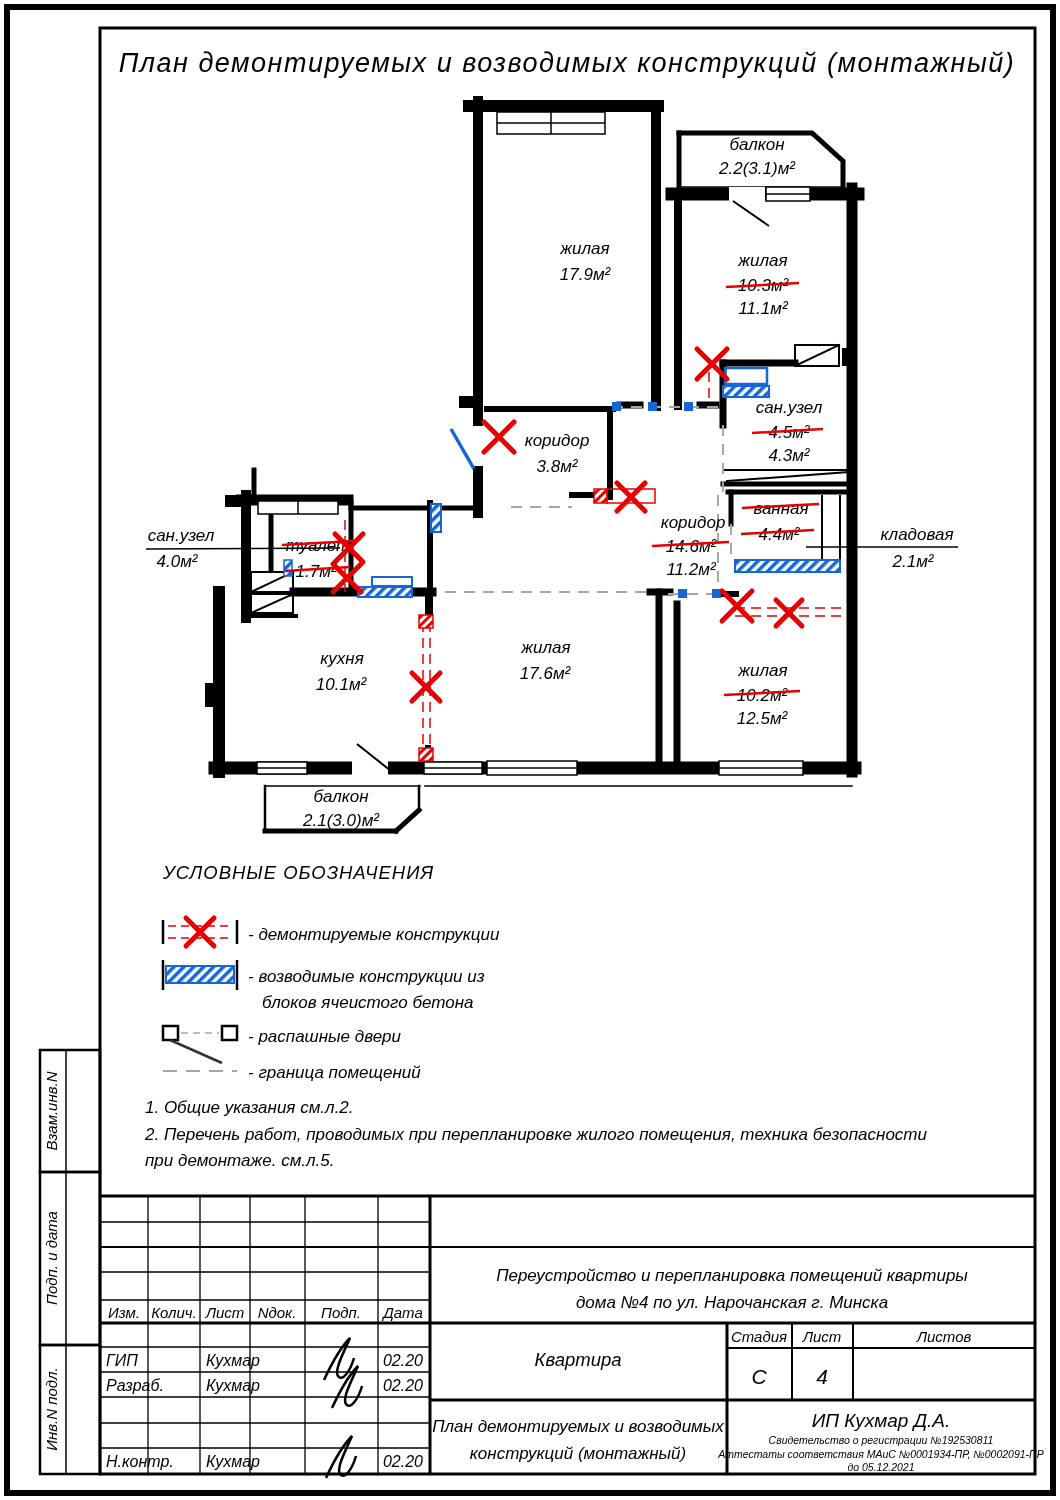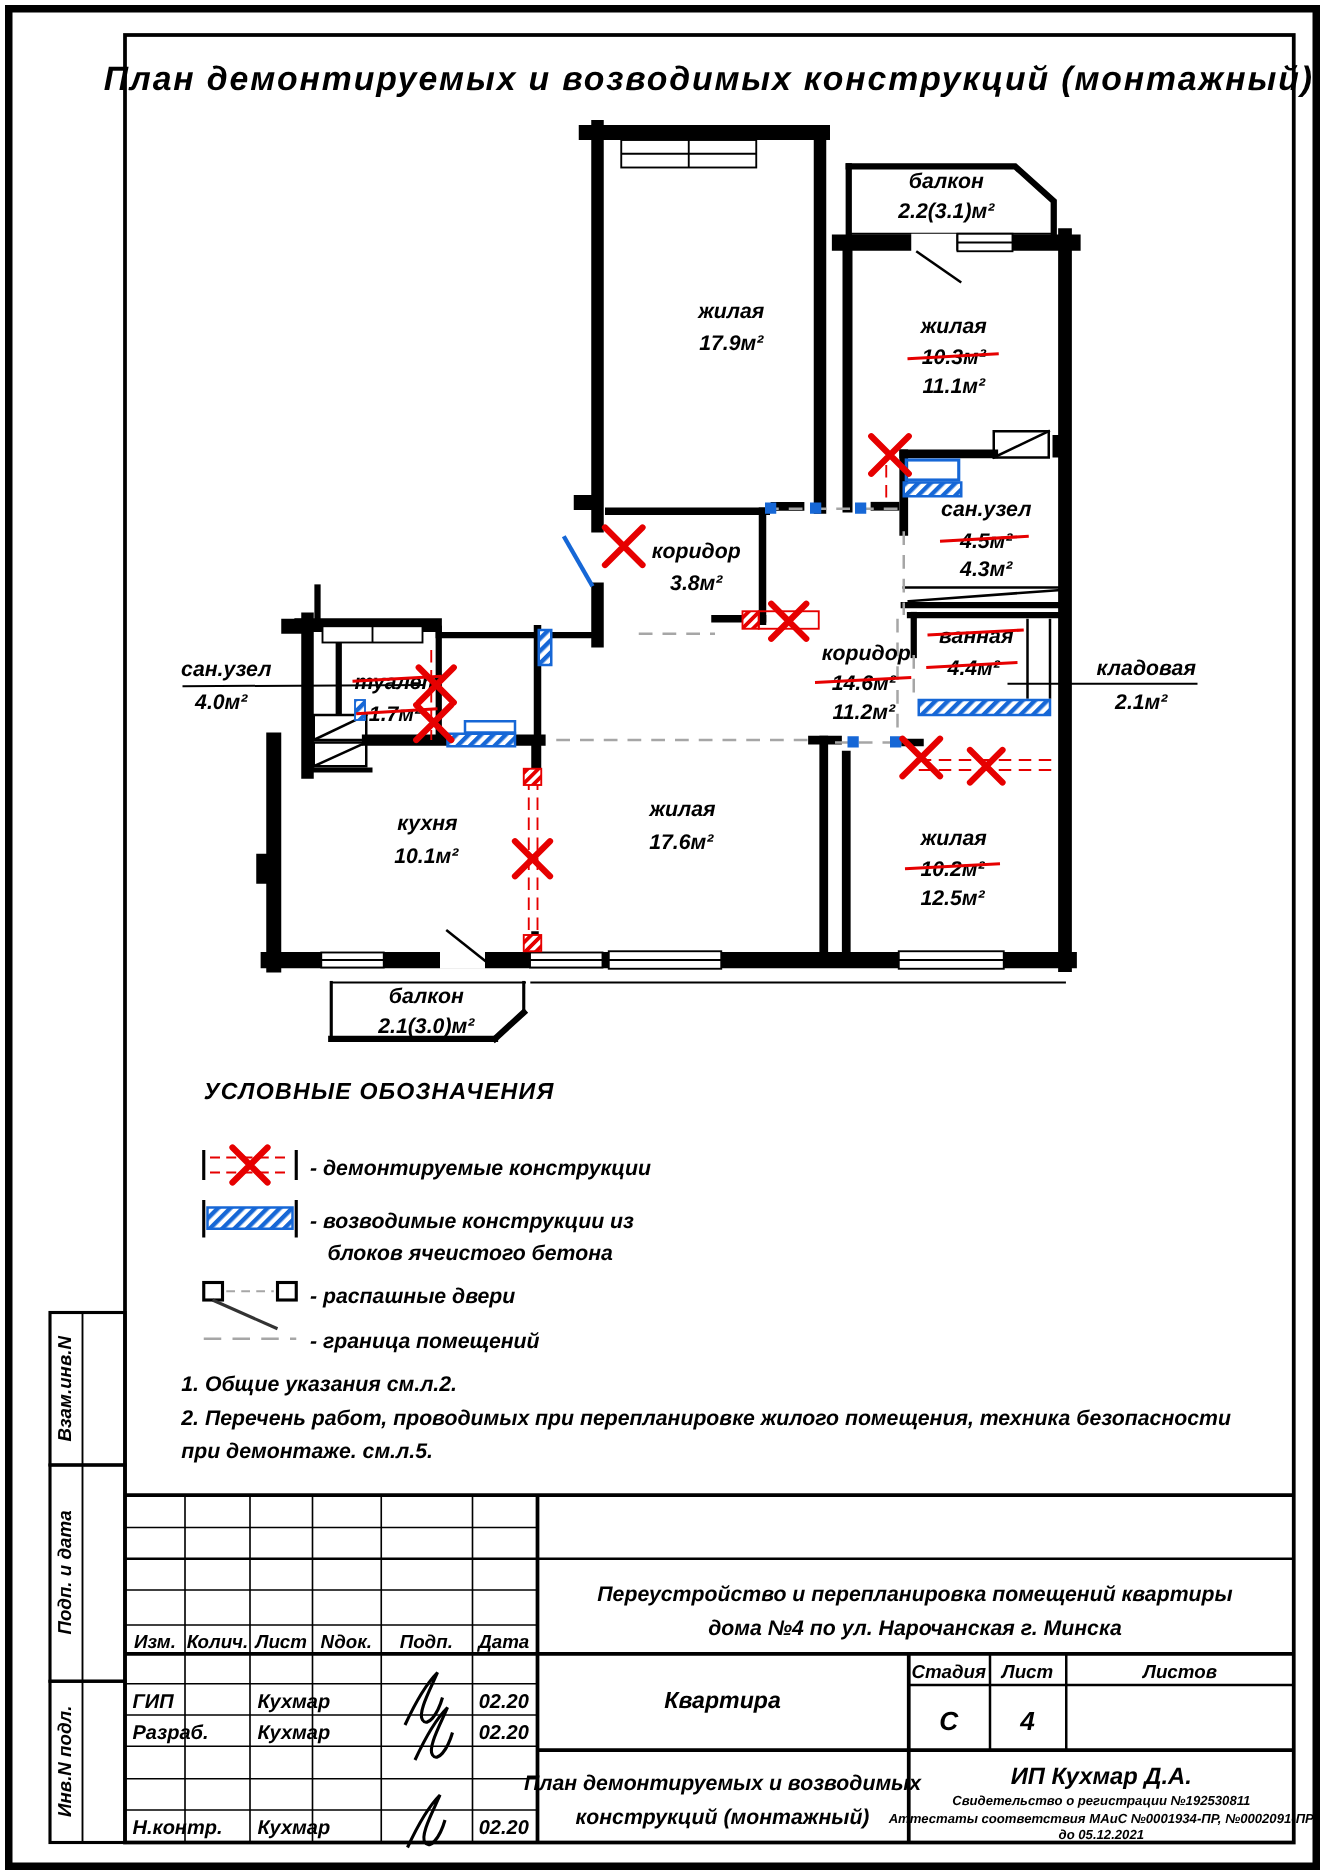--- a/index.html
+++ b/index.html
@@ -1,16 +1,16 @@
 <!DOCTYPE html>
 <html><head>
 <meta charset="utf-8">
 <style>
   html,body{margin:0;padding:0;background:#ffffff;}
-  #page{position:relative;width:1060px;height:1500px;background:#ffffff;overflow:hidden;font-weight:bold;}
+  #page{position:relative;width:1060px;height:1500px;background:#ffffff;overflow:hidden;}
   svg{position:absolute;left:0;top:0;}
   svg text{font-family:"Liberation Sans",sans-serif;font-style:italic;fill:#000;}
   .mid{text-anchor:middle;}
   .s10{font-size:10.5px;}
   .s15{font-size:15px;}
   .s16{font-size:16px;}
   .s17{font-size:17px;}
   .s18{font-size:18.5px;}
   .s19{font-size:19px;}
   .s21{font-size:21px;}

